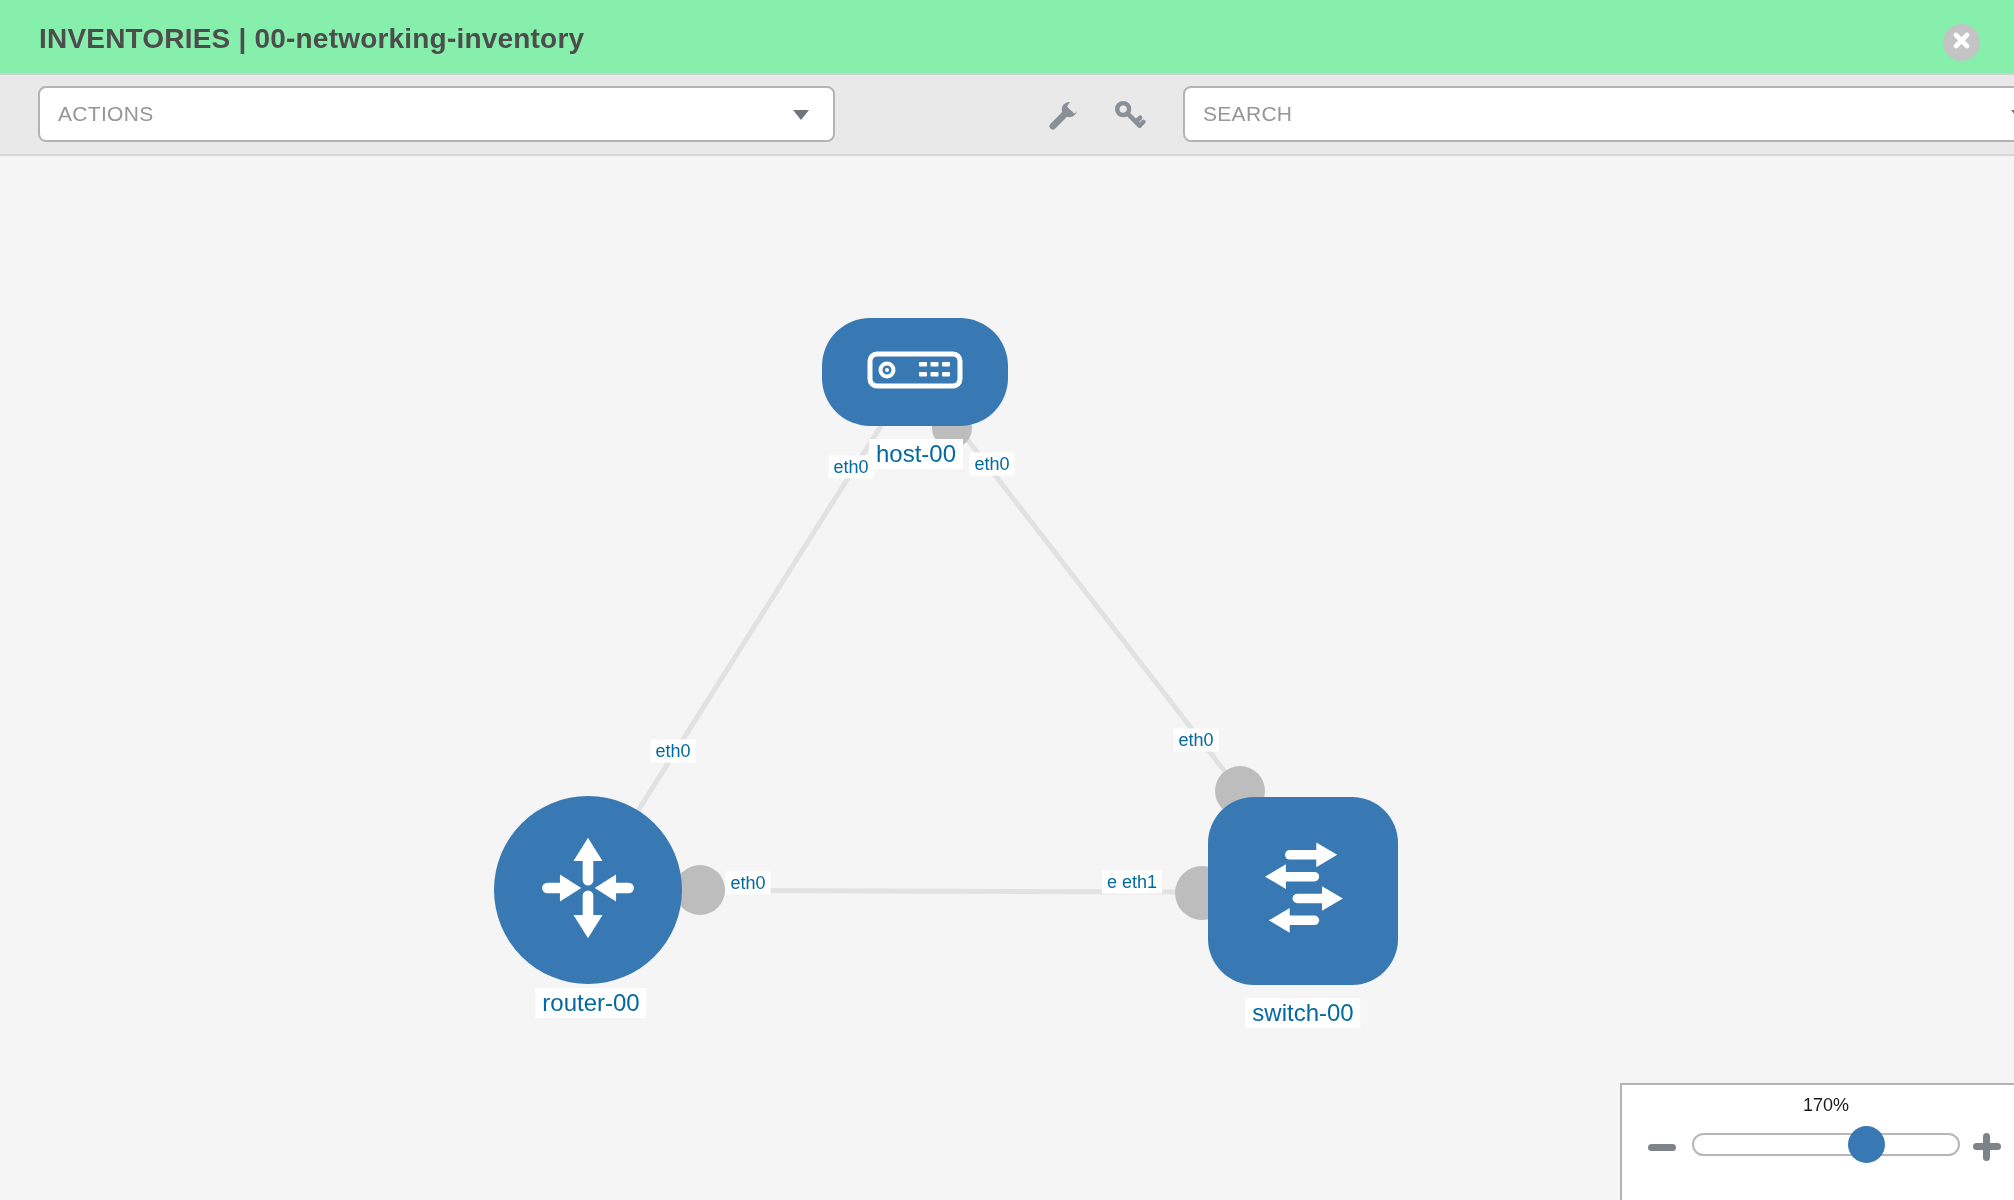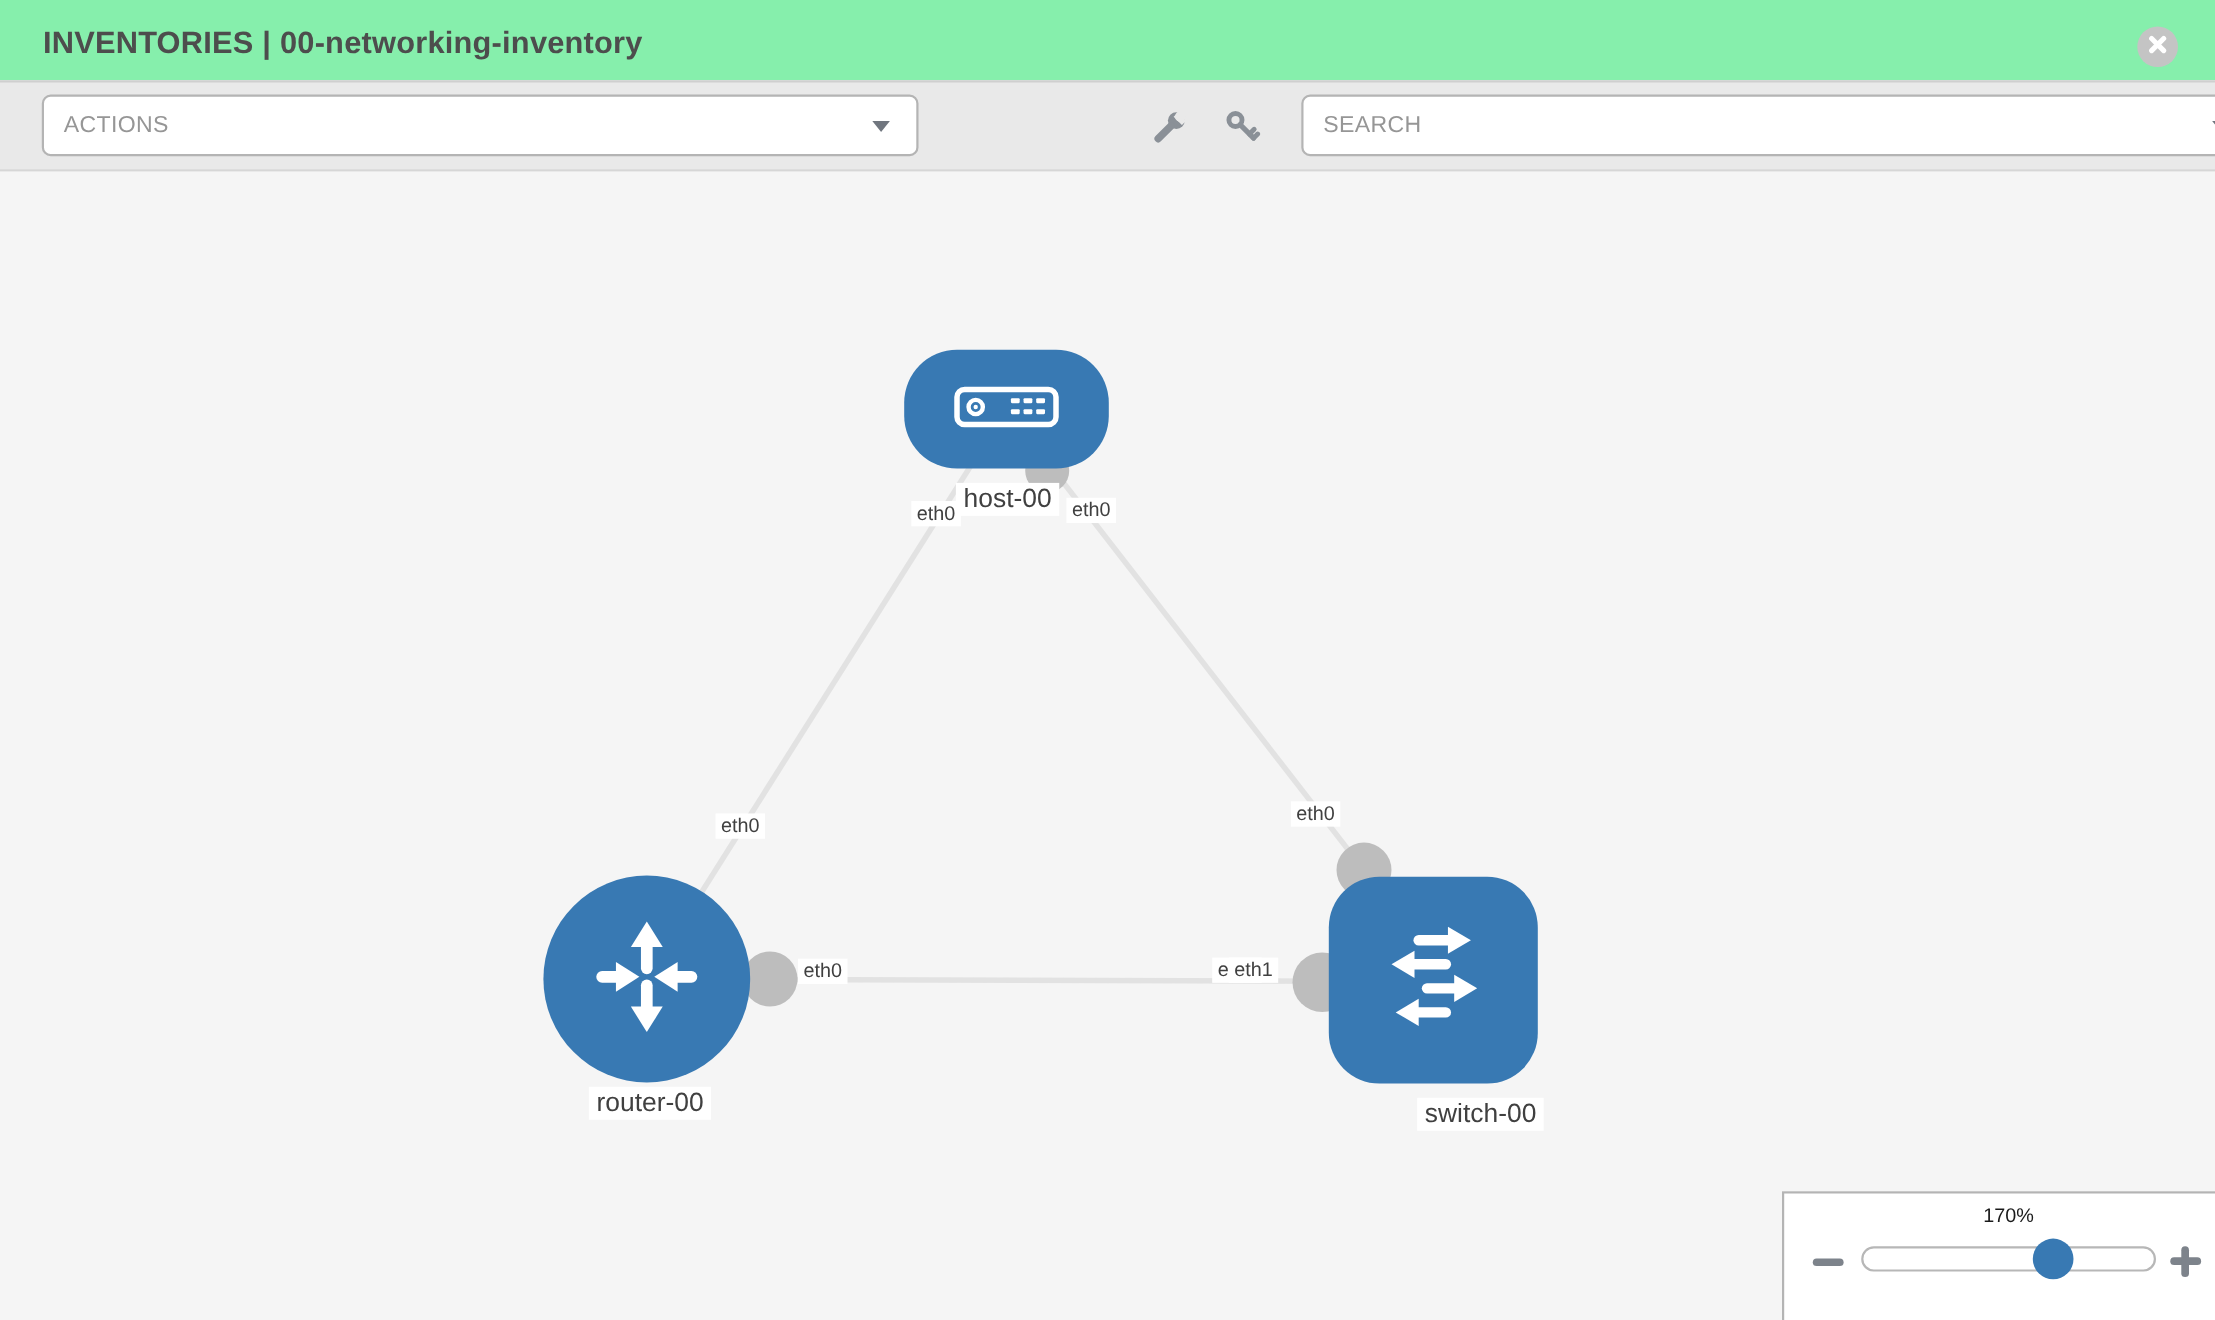--- a/index.html
+++ b/index.html
@@ -33,21 +33,21 @@
 
   
   .canvas { position:absolute; left:0; top:156px; width:2014px; height:1044px; background:#f5f5f5; }
   .edges-svg { position:absolute; left:0; top:0; }
 
   .node { position:absolute; background:#3879b3; display:flex; align-items:center; justify-content:center; cursor:pointer; }
   .node-host   { left:822px; top:162px; width:186px; height:108px; border-radius:48px; }
   .node-router { left:494px; top:640px; width:188px; height:188px; border-radius:50%; }
   .node-switch { left:1208px; top:641px; width:190px; height:188px; border-radius:46px; }
 
-  .chip { position:absolute; background:#fff; color:#404040; white-space:nowrap;
+  .chip { position:absolute; background:#fff; color:#0369a1; white-space:nowrap;
           transform:translate(-50%,-50%); padding:1px 5px; }
   .chip-lg { font-size:24px; padding:1px 7px; }
   .chip-sm { font-size:18px; }
   .chip-abs { transform:translate(0,-50%); } 
 
   
   .zoom-panel { position:absolute; left:1620px; top:1083px; width:420px; height:140px;
                 background:#fff; border:2px solid #b4b4b4; }
   .zoom-value { position:absolute; left:70px; top:10px; width:268px; text-align:center;
                 font-size:18px; color:#1a1a1a; }
@@ -173,21 +173,21 @@
             <polygon points="20,47 42,34 42,60"></polygon>
             <polygon points="102,70 80,57 80,83"></polygon>
             <polygon points="24,93 46,80 46,106"></polygon>
           </g>
         </svg>
       </span>
     </div>
 
     <div class="chip chip-lg" style="left:916px; top:298px;">host-00</div>
     <div class="chip chip-lg" style="left:591px; top:847px;">router-00</div>
-    <div class="chip chip-lg" style="left:1346px; top:857px;">switch-00</div>
+    <div class="chip chip-lg" style="left:1303px; top:857px;">switch-00</div>
 
     <div class="chip chip-sm" style="left:851px;  top:311px;">eth0</div>
     <div class="chip chip-sm" style="left:992px;  top:308px;">eth0</div>
     <div class="chip chip-sm" style="left:673px;  top:595px;">eth0</div>
     <div class="chip chip-sm" style="left:1196px; top:584px;">eth0</div>
     <div class="chip chip-sm" style="left:748px;  top:727px;">eth0</div>
     <div class="chip chip-sm chip-abs" style="left:1102px; top:726px;">eth0</div>
     <div class="chip chip-sm chip-abs" style="left:1117px; top:726px;">eth1</div>
   </div>
 

